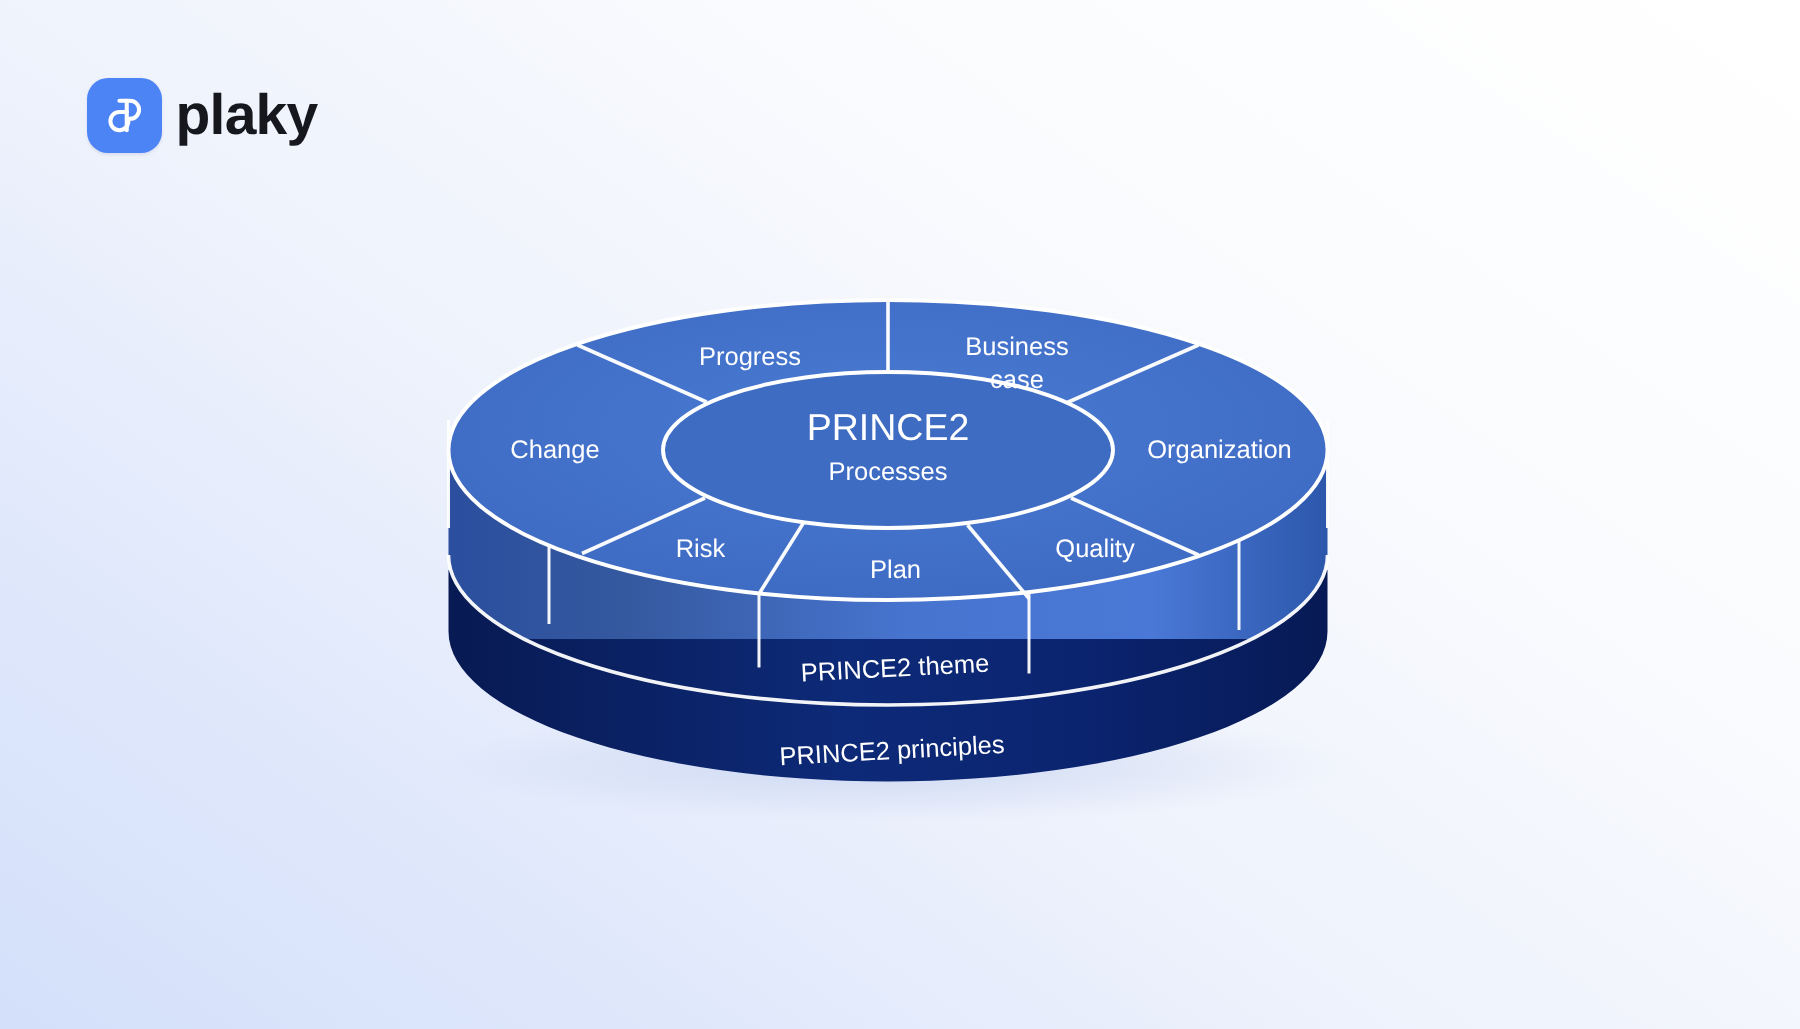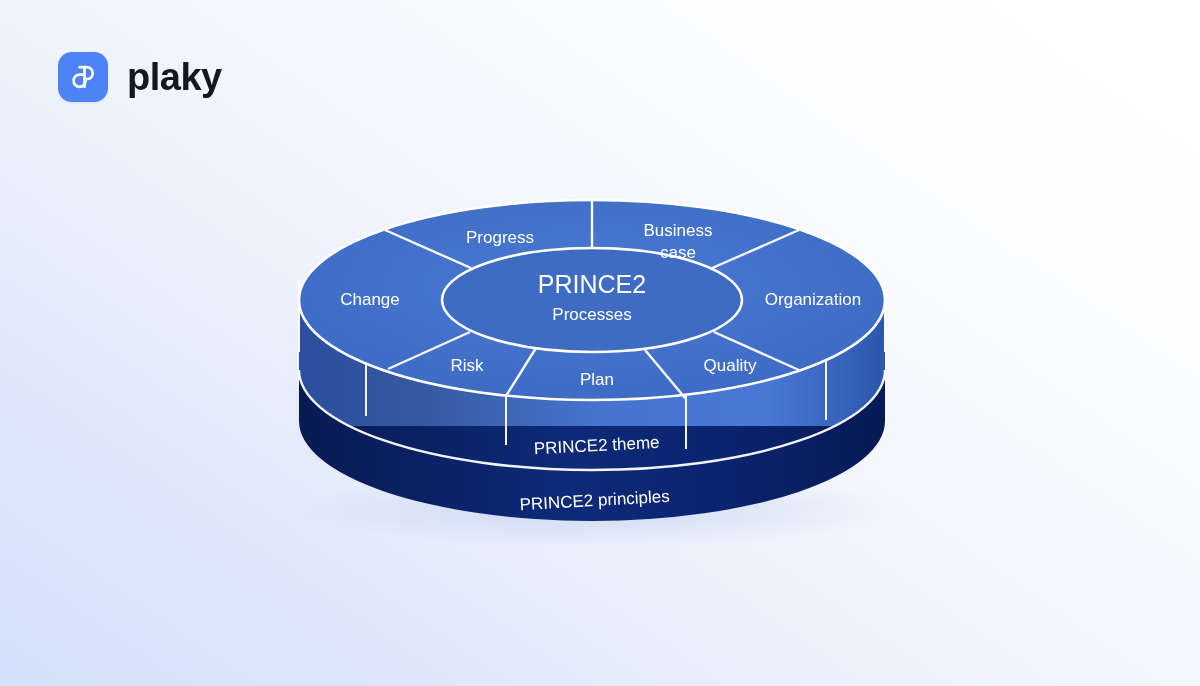--- a/index.html
+++ b/index.html
@@ -10,21 +10,21 @@
     position: relative;
     overflow: hidden;
   }
 
   
   .brand {
     position: absolute;
     left: 58px; top: 52px;
     display: flex;
     align-items: center;
-    gap: 19px;
+    gap: 9px;
   }
   .brand-mark {
     width: 50px; height: 50px;
     border-radius: 14px;
     background: #4c83f5;
     display: flex; align-items: center; justify-content: center;
     box-shadow: 0 1px 2px rgba(30,50,110,.10);
   }
   .brand-word {
     font-size: 38px;

